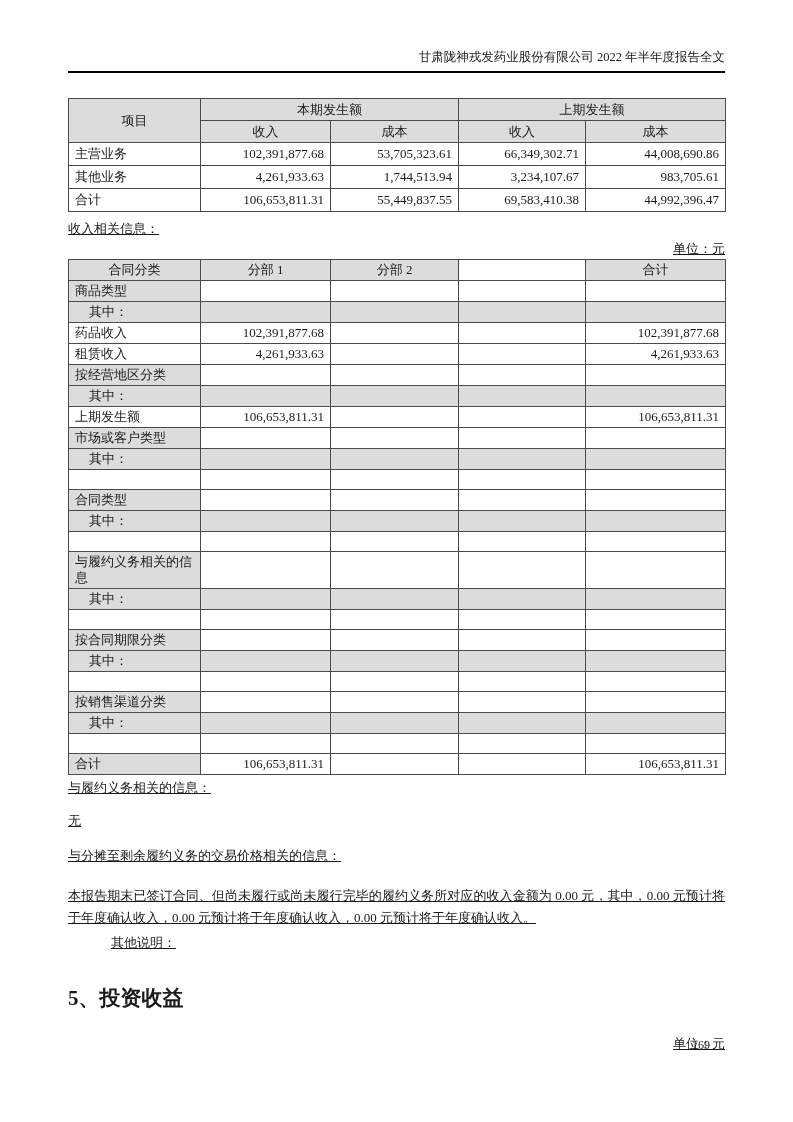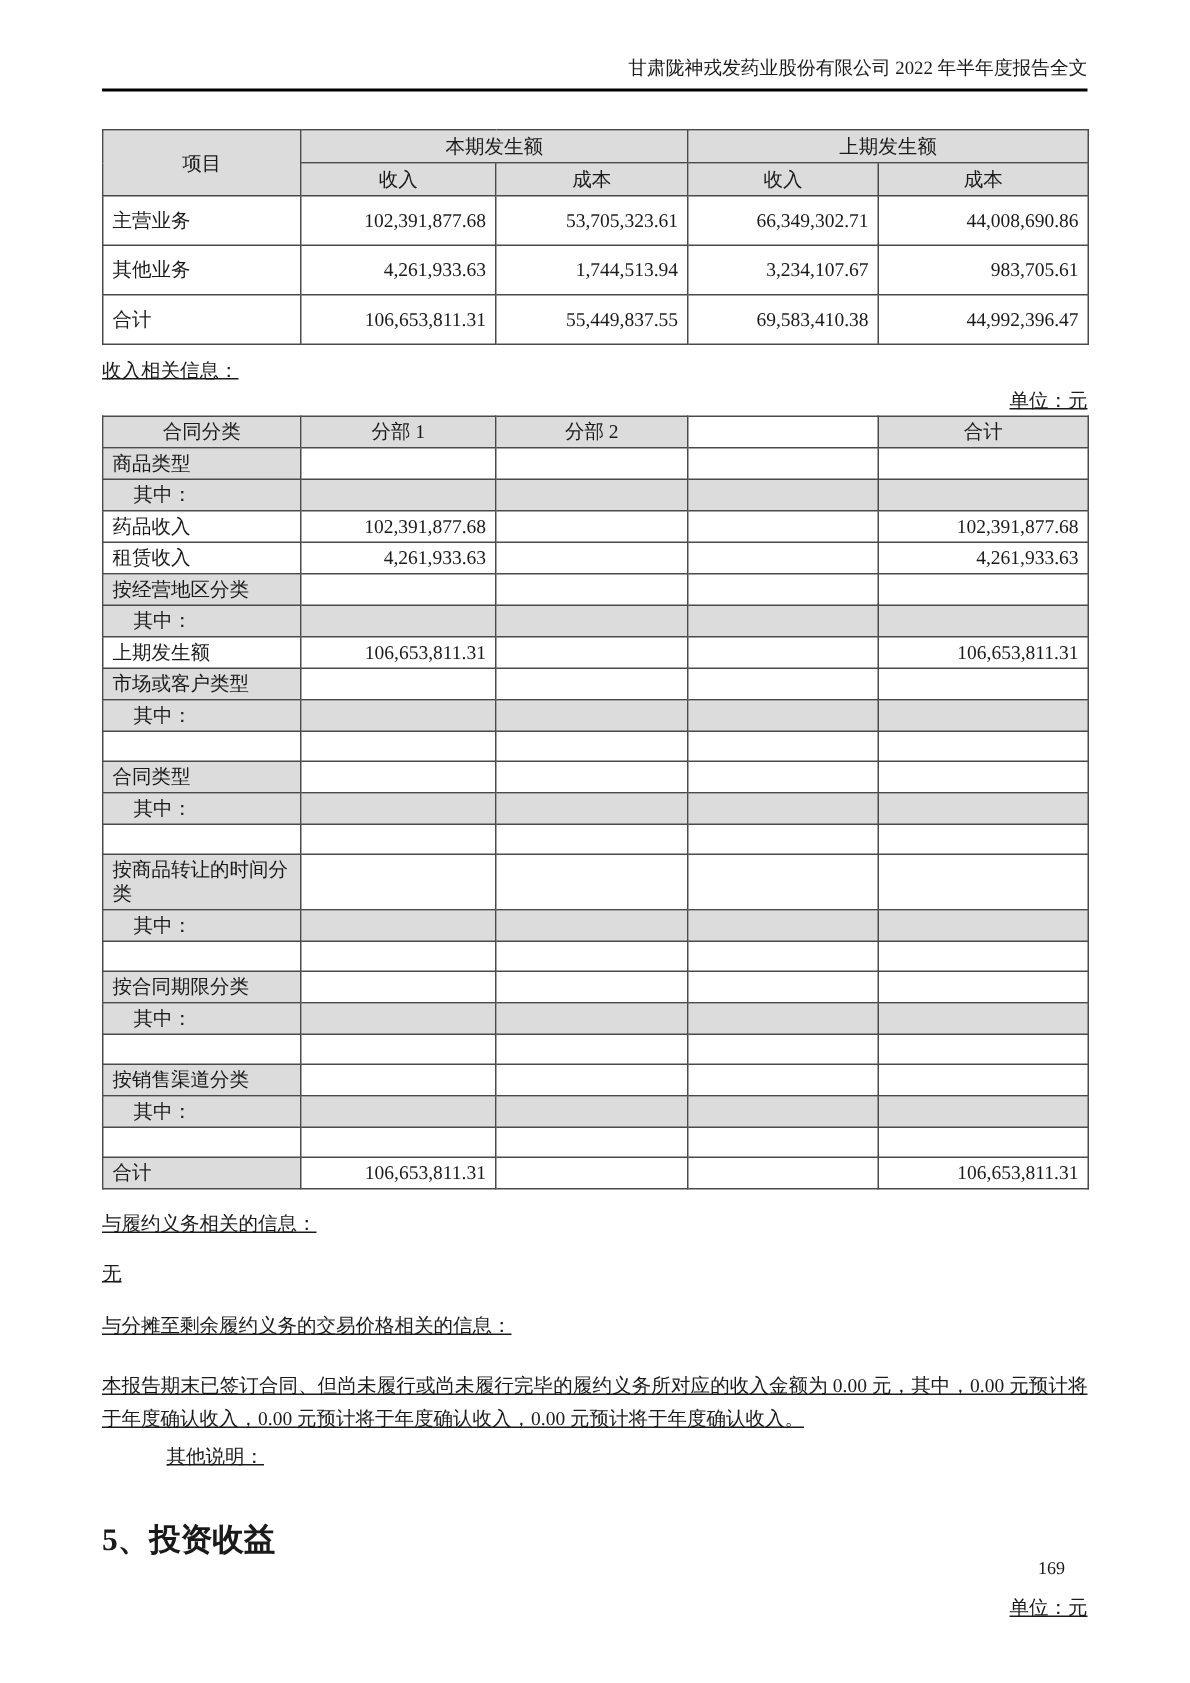--- a/index.html
+++ b/index.html
@@ -5,50 +5,50 @@
   * { margin:0; padding:0; box-sizing:border-box; }
   html,body { background:#ffffff; }
   body {
     width:793px; height:1122px; position:relative; overflow:hidden;
     font-family:"Liberation Serif","DejaVu Serif",serif;
     color:#1a1a1a;
   }
   .content { position:absolute; left:68px; top:0; width:657px; }
 
   .doc-header {
-    padding-top:38px; padding-bottom:6px;
+    padding-top:50px; padding-bottom:6px;
     border-bottom:2px solid #000;
     text-align:right; font-size:12.5px; line-height:15px;
   }
 
   table { border-collapse:collapse; width:657px; table-layout:fixed; font-size:13px; }
   td {
     border:1px solid var(--bord,#4a4a4a);
     padding:2px 6px; vertical-align:middle;
     line-height:16px; height:21px;
     overflow:hidden; word-break:break-all;
   }
   .hdr { background:var(--shade,#dcdcdc); text-align:center; }
   .hdr-blank { background:#ffffff; }
   .lbl { text-align:left; }
   .num { text-align:right; }
   .ind { padding-left:20px; }
   tr.shade-label td.lbl { background:var(--shade,#dcdcdc); }
   tr.shade-all td { background:var(--shade,#dcdcdc); }
 
   #table1 { margin-top:25px; }
-  #table1 td { height:33px; }
+  #table1 td { height:23px; }
   #table1 thead td { height:22px; }
   #table2 { margin-top:2px; }
   #table2 td { height:20px; }
 
   .t-line { font-size:13px; line-height:17px;text-decoration:underline; }
   .revenue-info { margin-top:8px; }
   .unit-line { margin-top:3px; text-align:right; }
-  .obligation-info { margin-top:14px; }
+  .obligation-info { margin-top:4px; }
   .none-label { margin-top:16px; }
   .remaining-info { margin-top:18px; }
   .remaining-detail { margin-top:21px; line-height:22px; text-align:justify; }
   .other-note { margin-top:5px;margin-left:43px; }
   .investment-heading { margin-top:38px; font-size:21px; font-weight:bold; line-height:19px; }
   .unit-line-2 { margin-top:27px; text-align:right; }
 
   .page-number {
     position:absolute; top:1038px; right:83px;
     font-size:12px; line-height:14px;
@@ -215,21 +215,21 @@
           <td class="num"></td>
         </tr>
         <tr>
           <td class="lbl"></td>
           <td class="num"></td>
           <td class="num"></td>
           <td class="num"></td>
           <td class="num"></td>
         </tr>
         <tr class="shade-label">
-          <td class="lbl">按商品转让的时间分类</td>
+          <td class="lbl">与履约义务相关的信息</td>
           <td class="num"></td>
           <td class="num"></td>
           <td class="num"></td>
           <td class="num"></td>
         </tr>
         <tr class="shade-all">
           <td class="lbl ind">其中：</td>
           <td class="num"></td>
           <td class="num"></td>
           <td class="num"></td>

